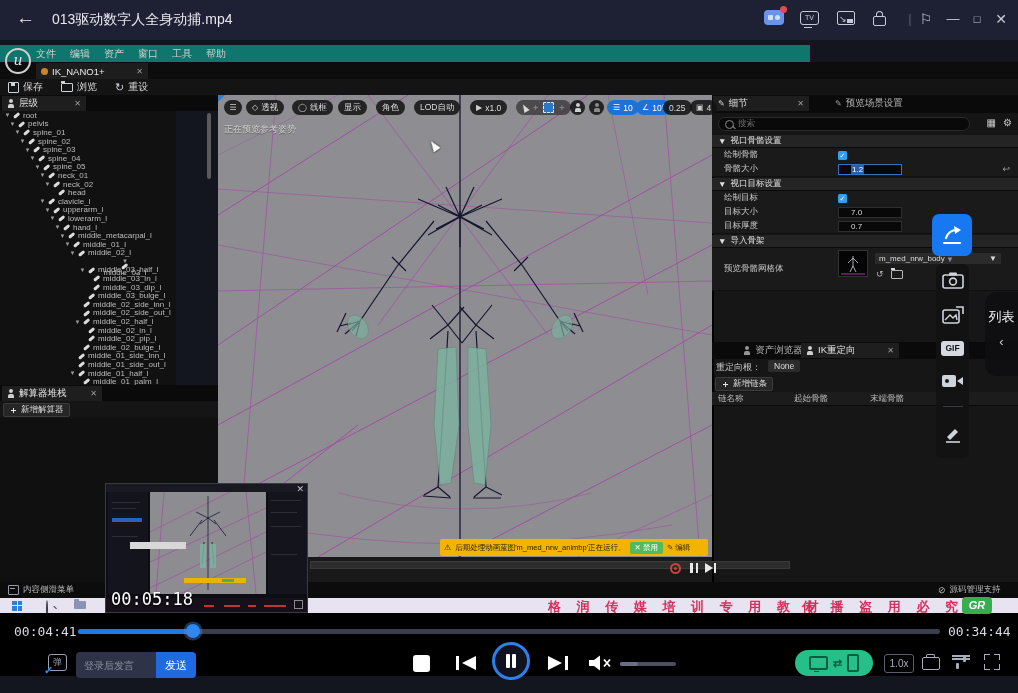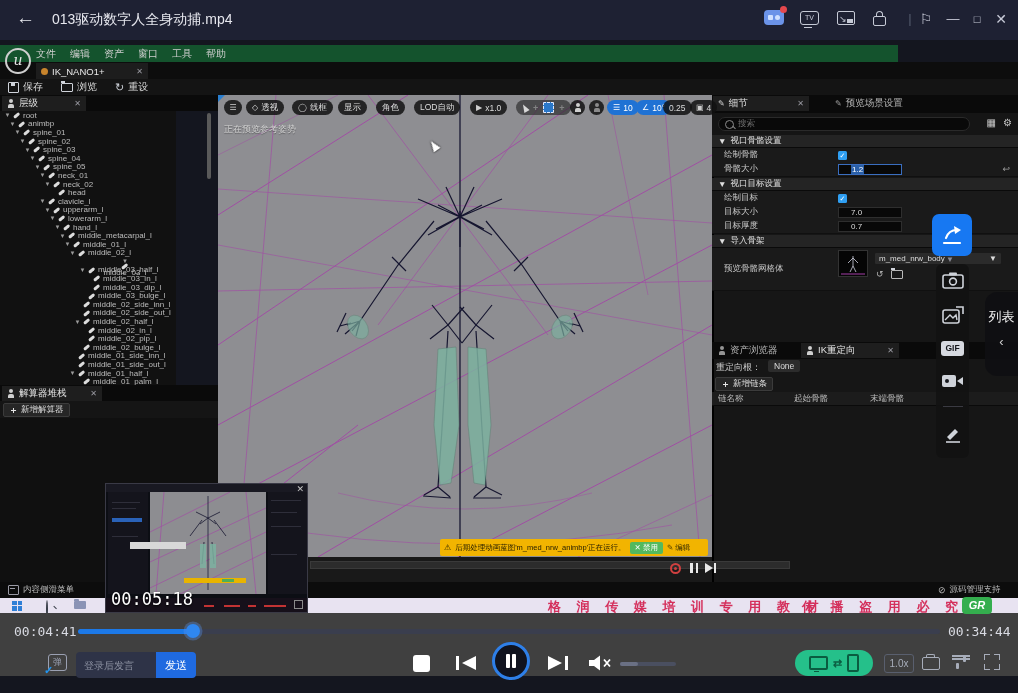--- a/index.html
+++ b/index.html
@@ -19,21 +19,21 @@
   .tv-ico::after{content:"";position:absolute;left:3px;bottom:-4px;width:8px;height:1.5px;background:#c6cad6;}
   .mini-ico{left:837px;width:16px;height:12px;border:1.5px solid #c6cad6;border-radius:2px;}
   .mini-ico::before{content:"↘";position:absolute;left:1px;top:-1px;font-size:9px;color:#c6cad6;}
   .mini-ico::after{content:"";position:absolute;right:1px;bottom:1px;width:6px;height:4px;background:#c6cad6;}
   .lock-ico{left:873px;top:16px;width:11px;height:8px;border:1.5px solid #c6cad6;border-radius:2px;}
   .lock-ico::before{content:"";position:absolute;left:1.5px;top:-6px;width:5px;height:5px;border:1.5px solid #c6cad6;border-bottom:none;border-radius:4px 4px 0 0;}
   .sep-bar{left:901px;color:#555b6e;}
   .pin-ico{left:917px;font-size:14px;}
   .min-ico{left:944px;} .max-ico{left:968px;font-size:11px;} .close-ico{left:992px;font-size:14px;}
   
-  .ue-menubar{left:0;top:45px;width:898px;height:17px;background:#14532d;}
+  .ue-menubar{left:0;top:45px;width:810px;height:17px;background:#0f766e;}
   .ue-logo{left:5px;top:48px;width:22px;height:22px;border:2px solid #cfcfcf;border-radius:50%;color:#e8e8e8;
            font-family:"DejaVu Serif",serif;font-style:italic;font-size:14px;text-align:center;line-height:21px;z-index:3;}
   .menu-items{position:absolute;left:36px;top:0;height:17px;display:flex;gap:14px;align-items:center;}
   .menu-items span{font-size:10px;color:#cfcfcf;}
   .ue-tabrow{left:0;top:62px;width:1018px;height:17px;background:#0d0d0d;}
   .doc-tab{position:absolute;left:36px;top:1px;width:112px;height:16px;background:#1d1d1d;display:flex;align-items:center;gap:4px;padding:0 5px;box-sizing:border-box;}
   .doc-dot{width:7px;height:7px;border-radius:50%;background:#c8842c;flex:none;}
   .doc-tab .lbl{font-size:9.5px;color:#e8e8e8;flex:1;}
   .xg{color:#9a9aa2;font-size:8px;}
   .ue-toolbar{left:0;top:79px;width:1018px;height:16px;background:#141414;display:flex;align-items:center;gap:18px;padding-left:8px;}
@@ -149,21 +149,21 @@
   .list-handle .lh-lbl{font-size:13px;color:#f0f0f0;}
   .list-handle .lh-ch{font-size:13px;color:#cfcfcf;line-height:8px;}
   
   .pip{left:105px;top:483px;width:203px;height:130px;background:#0c0e14;border:1px solid #3a3a46;box-sizing:border-box;z-index:50;}
   .pip-time{position:absolute;left:5px;bottom:3px;font-size:17px;color:#fff;font-family:"DejaVu Sans Mono",monospace;text-shadow:0 1px 2px #000;}
   .pip-close{position:absolute;right:3px;top:0px;font-size:9px;color:#c5c5c5;}
   .pip-bottom{position:absolute;left:0;bottom:0;width:100%;height:14px;background:#16101a;}
   .pip-dash{position:absolute;height:2px;background:#c23333;bottom:5px;}
   .pip-box{position:absolute;right:4px;bottom:3px;width:9px;height:9px;border:1px solid #8a8a8a;box-sizing:border-box;}
   
-  .player{left:0;top:613px;width:1018px;height:63px;background:#404040;}
+  .player{left:0;top:613px;width:1018px;height:63px;background:#000000;}
   .ptime{position:absolute;font-size:13px;color:#d8dae2;font-family:"DejaVu Sans Mono",monospace;}
   .ptrack{position:absolute;left:78px;top:16px;width:862px;height:5px;background:#3a3e4e;border-radius:3px;}
   .pfill{position:absolute;left:0;top:0;height:5px;background:#1c79e8;border-radius:3px;}
   .phandle{position:absolute;top:-5px;width:14px;height:14px;background:#2f87f0;border-radius:50%;box-shadow:0 0 0 2.5px rgba(90,150,240,.35);}
   .dm-group{position:absolute;left:46px;top:39px;height:26px;display:flex;align-items:center;}
   .dm-toggle{width:24px;height:22px;position:relative;margin-right:6px;}
   .dm-toggle .bub{position:absolute;left:2px;top:0;width:17px;height:15px;border:1.5px solid #9aa0b2;border-radius:3px;color:#9aa0b2;
                   font-size:9px;text-align:center;line-height:15px;}
   .dm-toggle .chk2{position:absolute;left:-2px;bottom:-1px;color:#2196f3;font-size:11px;font-weight:bold;}
   .dm-input{width:80px;height:26px;background:#2e3347;border:none;border-radius:4px 0 0 4px;color:#c6cad6;font-size:10px;padding:0 8px;outline:none;box-sizing:border-box;}
@@ -261,21 +261,21 @@
   </div>
   <div class="abs tree">
       <div class="trow" style="padding-left: 4px;">
         <span class="tcaret">▼</span>
         <span class="bone-ic"></span>
         <span class="blabel">root</span>
       </div>
       <div class="trow" style="padding-left: 9px;">
         <span class="tcaret">▼</span>
         <span class="bone-ic"></span>
-        <span class="blabel">animbp</span>
+        <span class="blabel">pelvis</span>
       </div>
       <div class="trow" style="padding-left: 14px;">
         <span class="tcaret">▼</span>
         <span class="bone-ic"></span>
         <span class="blabel">spine_01</span>
       </div>
       <div class="trow" style="padding-left: 19px;">
         <span class="tcaret">▼</span>
         <span class="bone-ic"></span>
         <span class="blabel">spine_02</span>
@@ -631,21 +631,21 @@
   <div class="abs dd">
     <span>m_med_nrw_body</span>
       <span class="car">▼</span>
   </div>
   <div class="abs asset-icons">
     <span>↺</span>
     <span class="i-folder" style="border-color:#b9b9b9"></span>
   </div>
 
   <div class="abs rp-tabs2">
-    <div class="panel-tab" style="left:1px;width:86px;background:transparent;">
+    <div class="panel-tab" style="left:18px;width:86px;background:transparent;justify-content:center;">
       <span class="person-ic" style="opacity:.7"></span>
       <span class="lbl" style="color:#b5b5b5">资产浏览器</span>
     </div>
     <div class="panel-tab" style="left:89px;width:98px;">
       <span class="person-ic"></span>
       <span class="lbl">IK重定向</span>
       <span class="xg" style="margin-left:auto">✕</span>
     </div>
   </div>
   <span class="abs" style="left:716px;top:361px;font-size:9px;color:#cccccc;">重定向根：</span>

